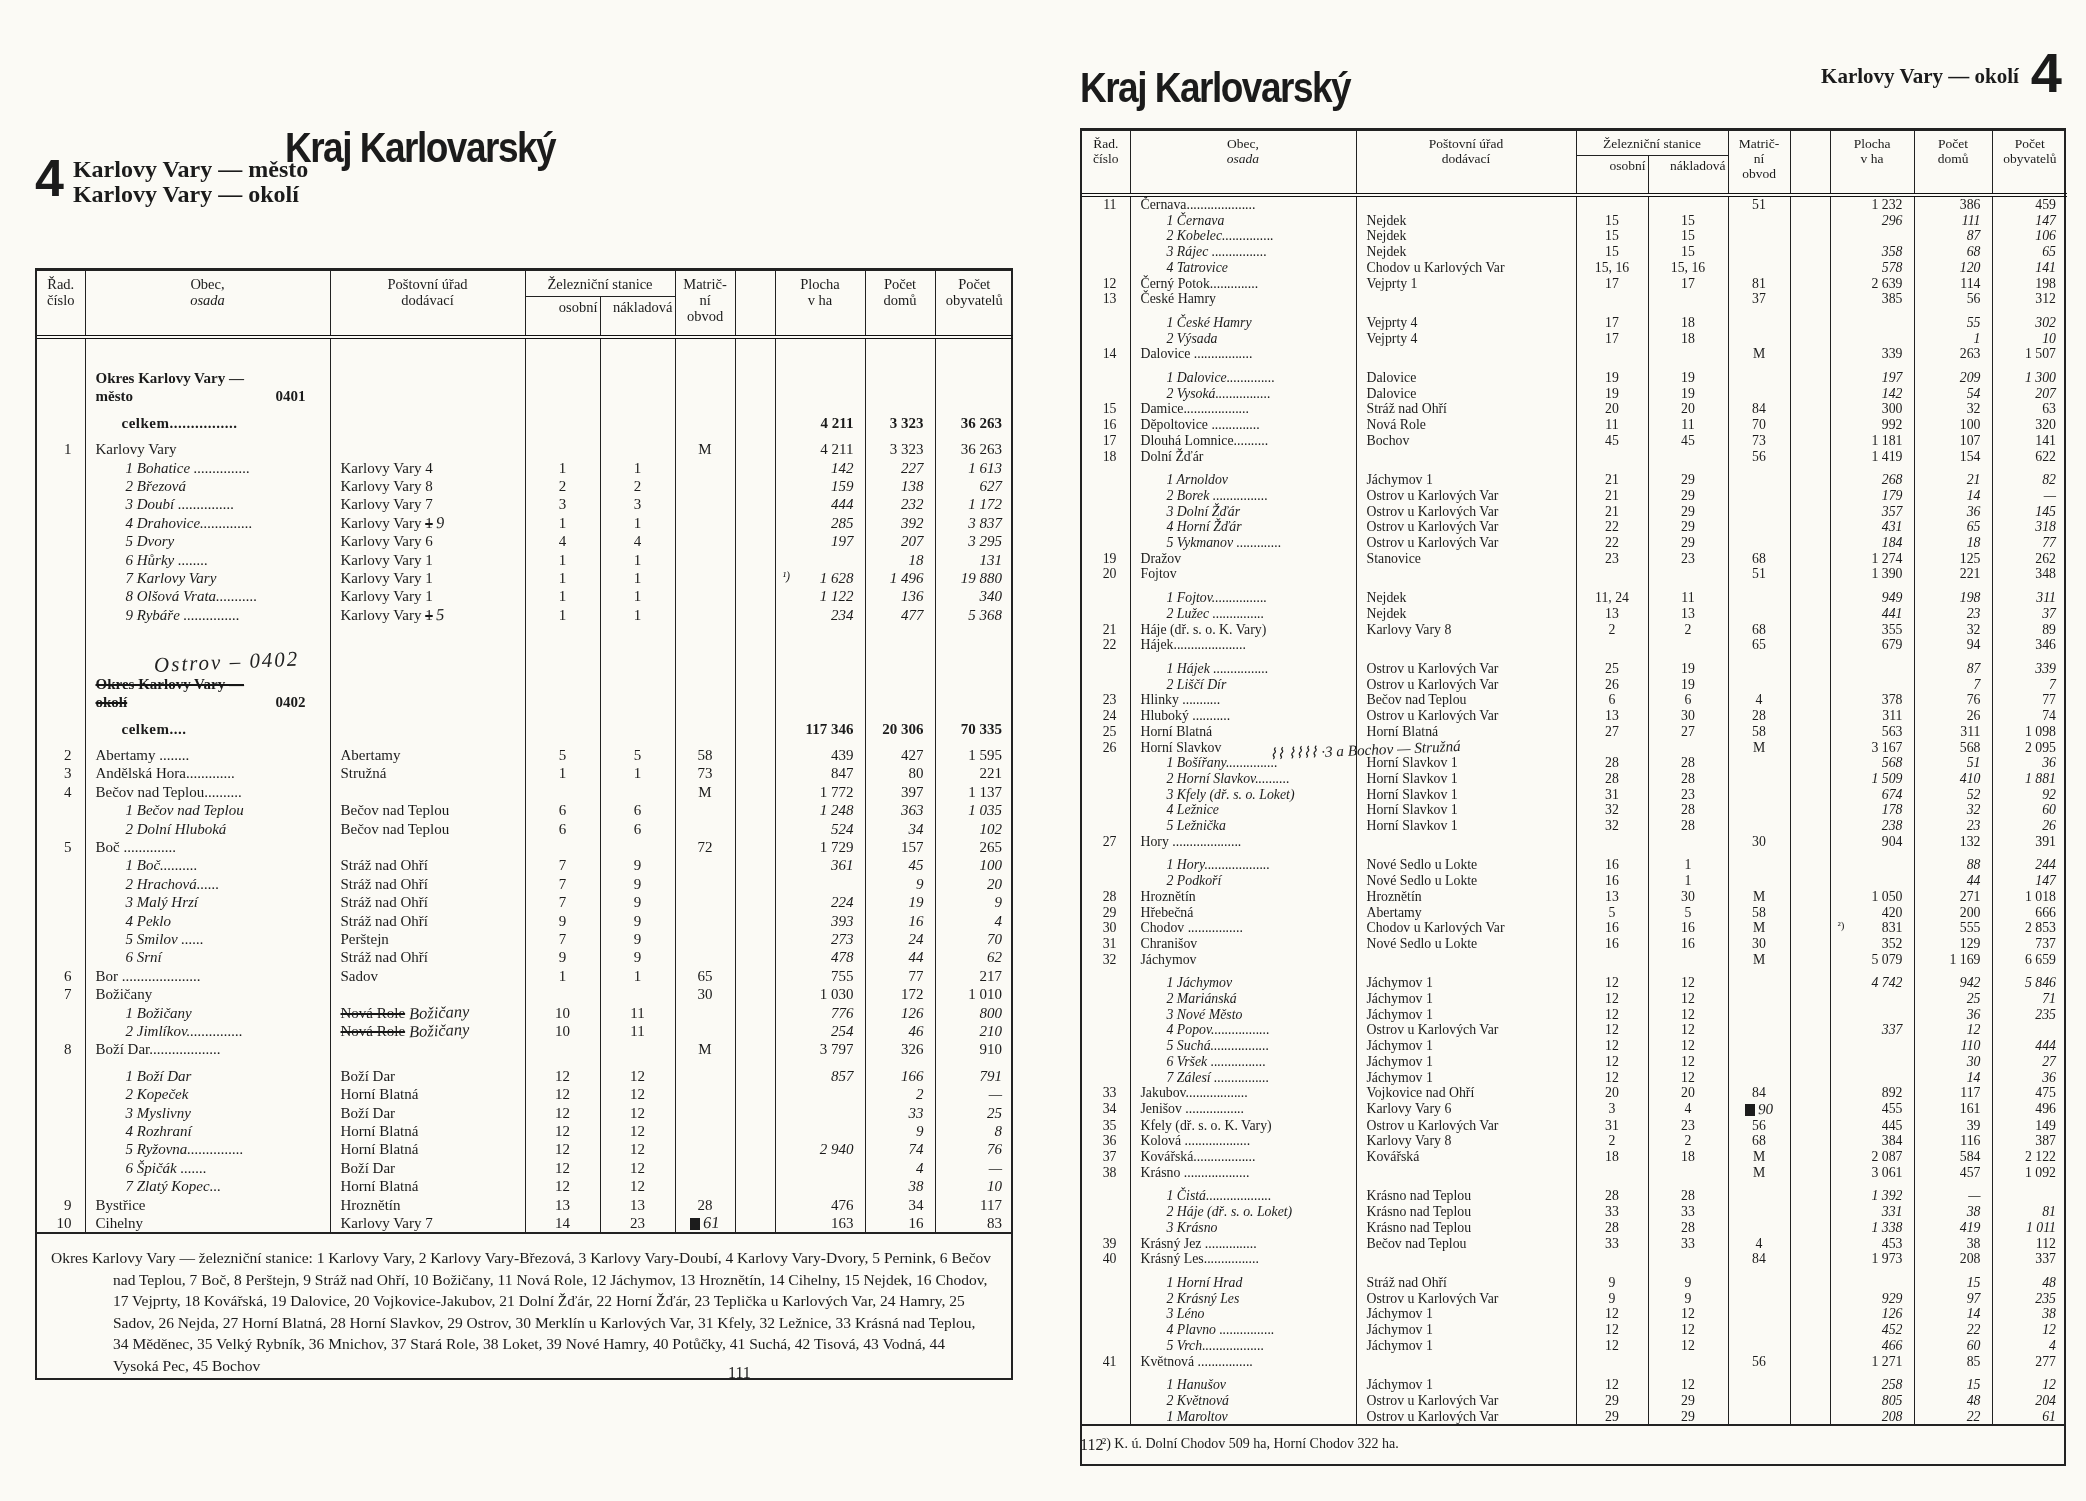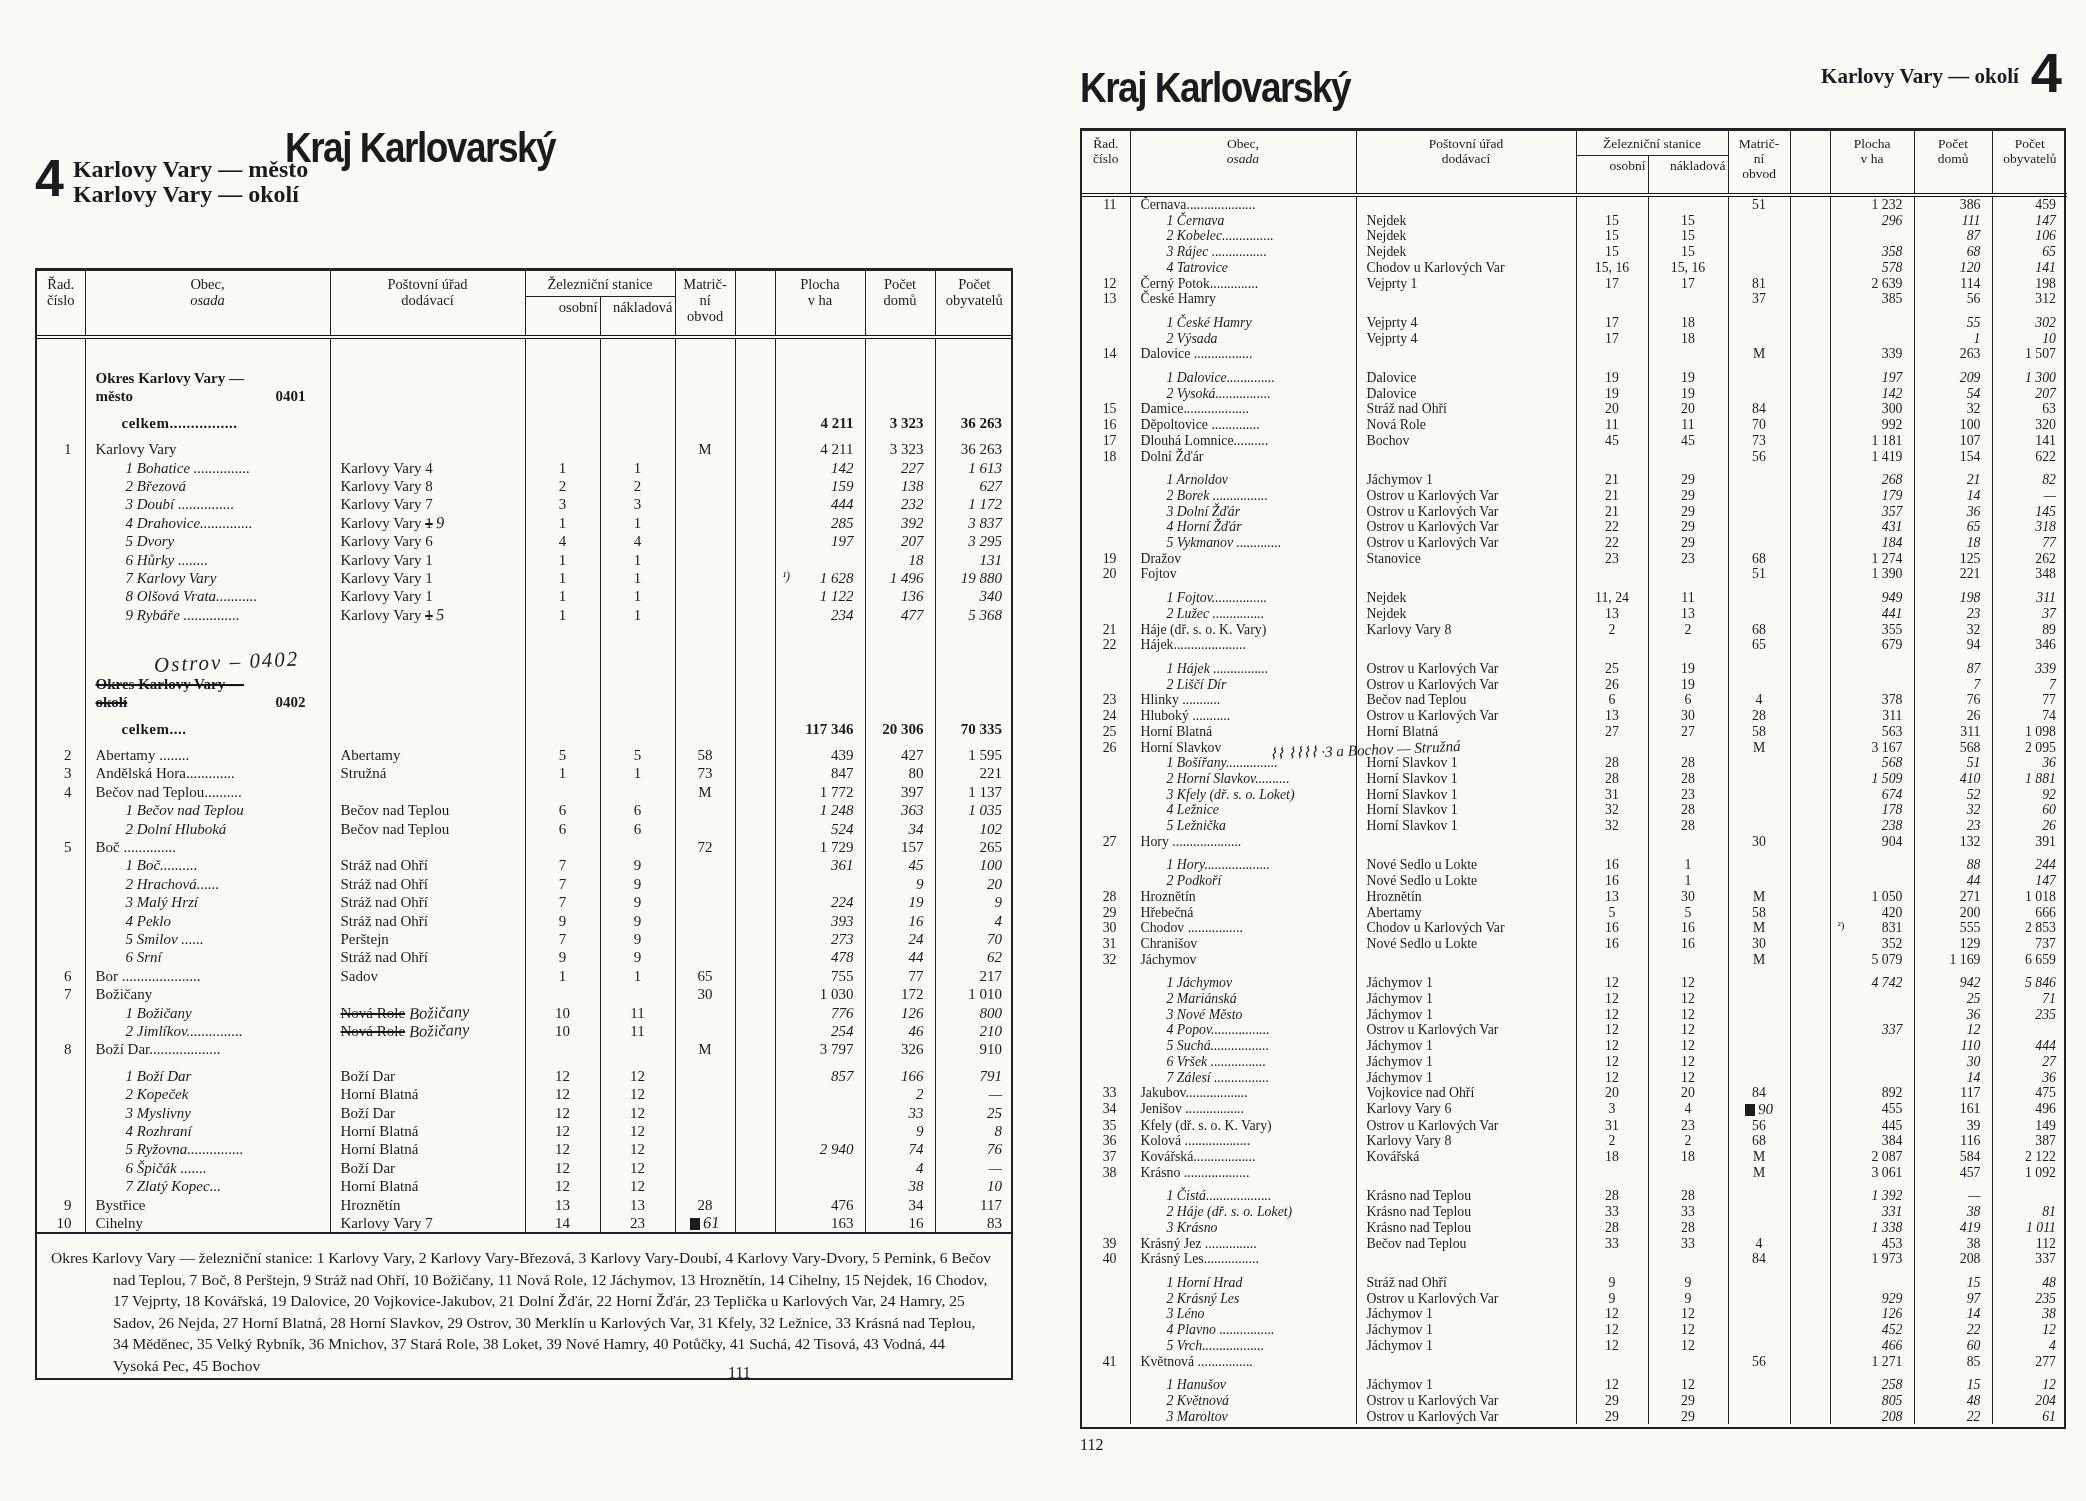--- a/index.html
+++ b/index.html
@@ -1688,28 +1688,29 @@
             <td class="c-num">29</td>
             <td class="c-num"></td>
             <td class="c-gapc"></td>
             <td class="c-val">805</td>
             <td class="c-val">48</td>
             <td class="c-val">204</td>
           </tr>
           <tr class="subrow">
             <td class="c-rad"></td>
             <td class="c-obec">
-              <span class="nm sub">3 Maroltov</span>
+              <span class="nm sub">1 Maroltov</span>
             </td>
             <td class="c-post"><span>Ostrov u Karlových Var</span></td>
             <td class="c-num">29</td>
             <td class="c-num">29</td>
             <td class="c-num"></td>
             <td class="c-gapc"></td>
             <td class="c-val">208</td>
             <td class="c-val">22</td>
             <td class="c-val">61</td>
           </tr>
         </tbody>
     </table>
+    <div class="fnote">²) K. ú. Dolní Chodov 509 ha, Horní Chodov 322 ha.</div>
   </div>
   <div class="pn">112</div>
 </div>
 
 </body></html>

